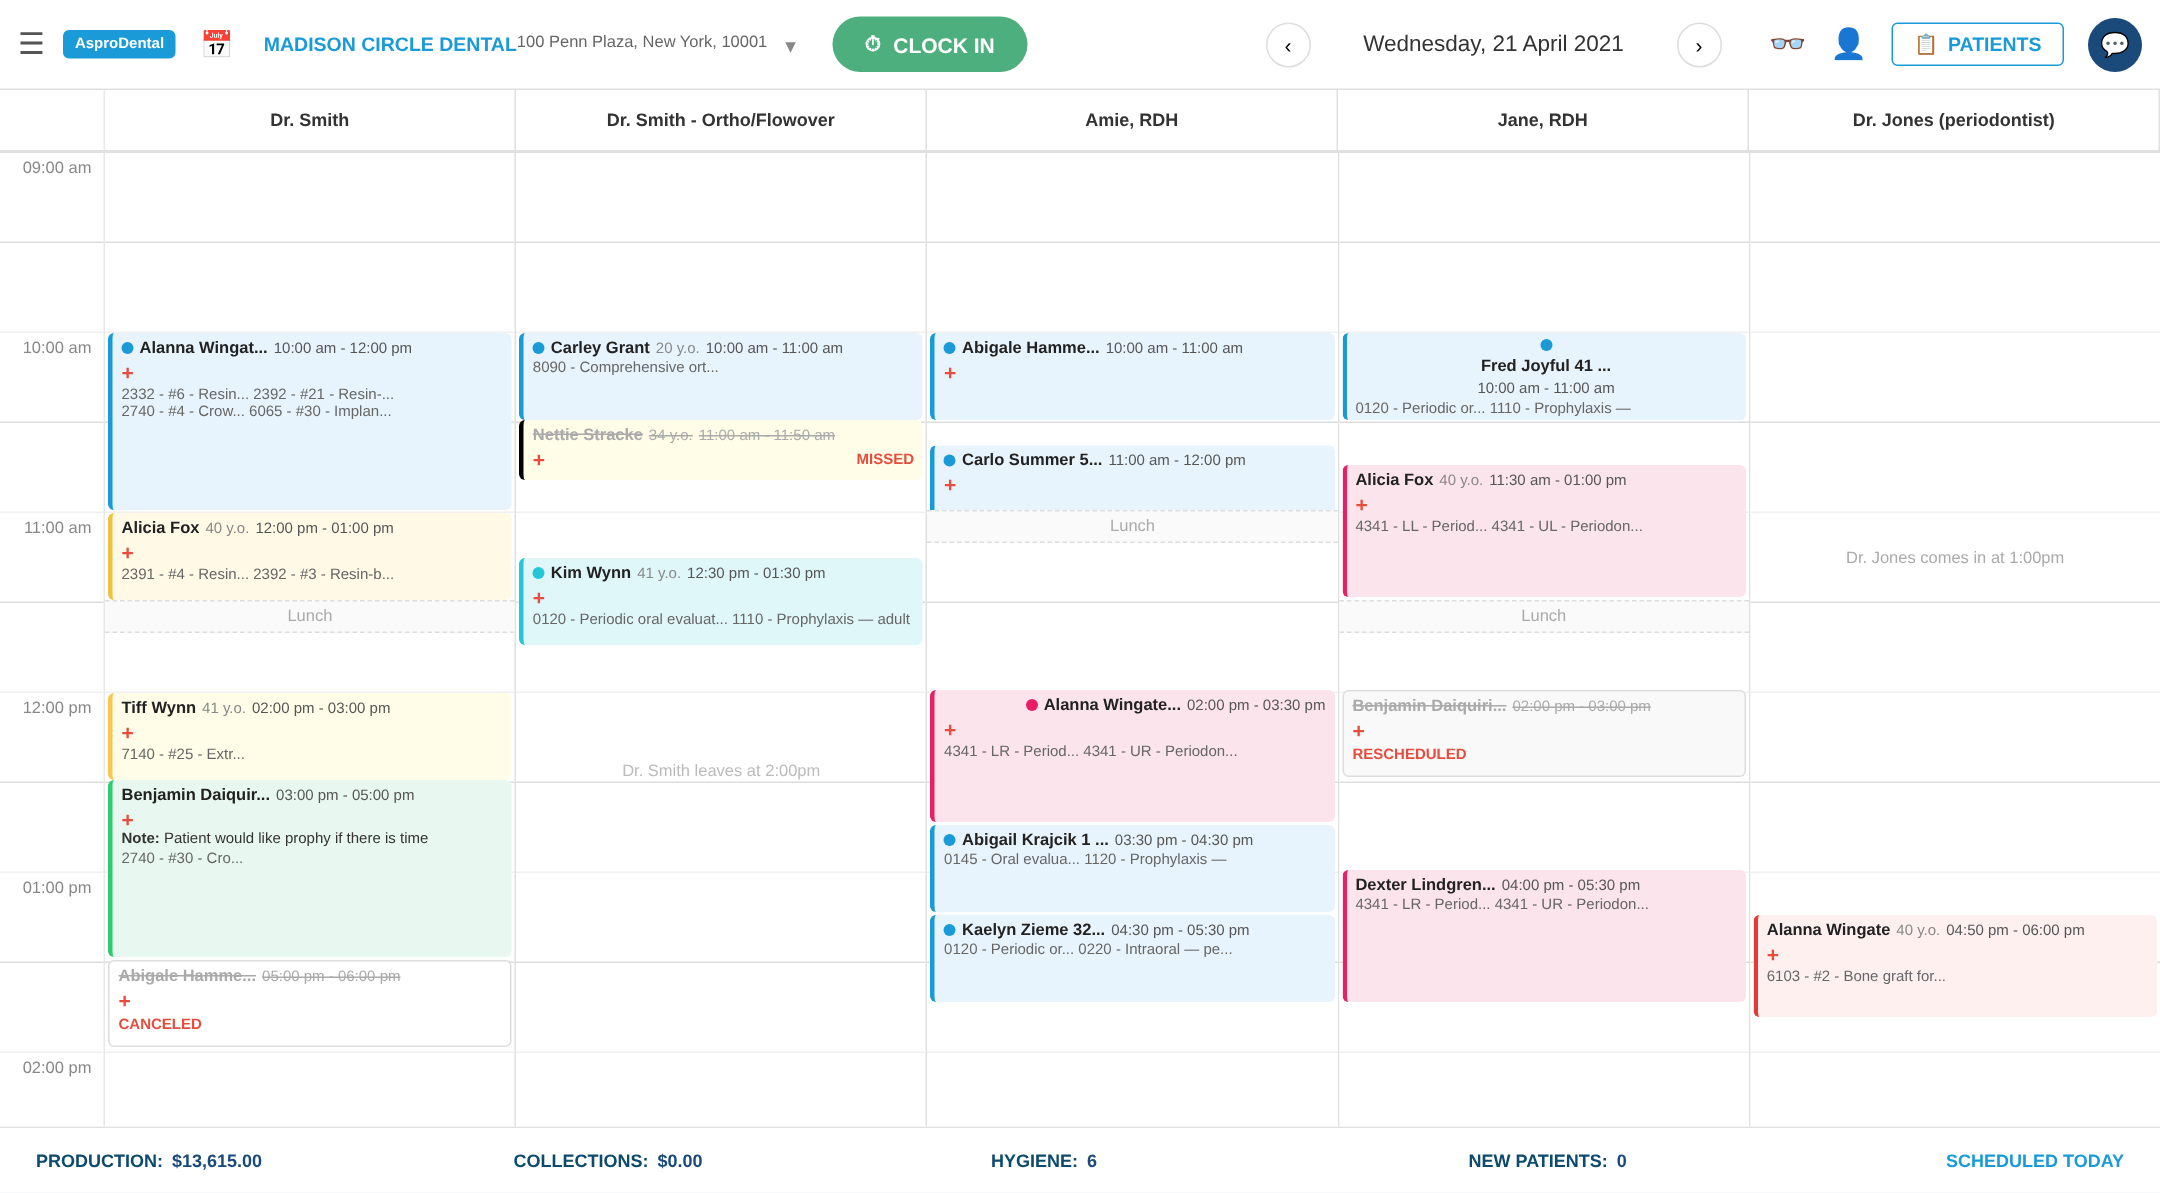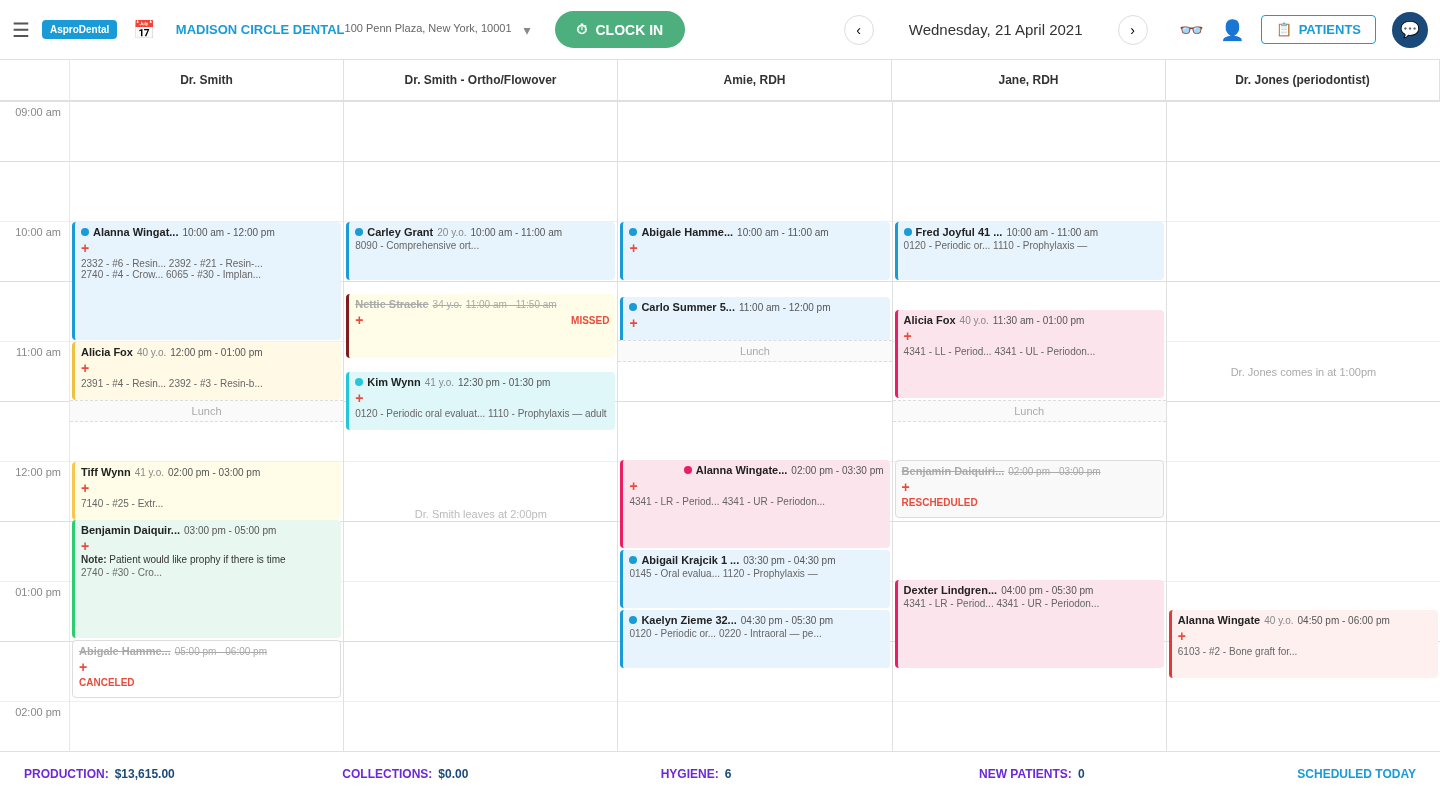--- a/index.html
+++ b/index.html
@@ -49,21 +49,21 @@
     .badge-canceled { color: #e74c3c; }
     .badge-rescheduled { color: #e74c3c; }
     .strikethrough { text-decoration: line-through; color: #aaa; }
 
     
     .footer {
       height: 44px; background: #fff; border-top: 1px solid #e0e0e0;
       display: flex; align-items: center; padding: 0 24px; gap: 0;
     }
     .footer-stat { flex: 1; display: flex; align-items: center; gap: 6px; }
-    .footer-label { font-size: 12px; font-weight: 700; color: #6d28d9; }
+    .footer-label { font-size: 12px; font-weight: 700; color: #0c4a6e; }
     .footer-value { font-size: 12px; font-weight: 700; color: #1a4a7a; }
     .footer-scheduled { margin-left: auto; font-size: 12px; font-weight: 700; color: #1a9bd7; cursor: pointer; }
 
     .headers-row { display: flex; position: sticky; top: 0; z-index: 20; background: #fff; border-bottom: 2px solid #e0e0e0; }
     .time-header-cell { width: 70px; flex-shrink: 0; height: 40px; border-right: 1px solid #e8e8e8; }
     .provider-header-cell { flex: 1; height: 40px; border-right: 1px solid #e0e0e0; display: flex; align-items: center; justify-content: center; font-weight: 600; font-size: 12px; color: #333; }
 
     .main-area { display: flex; flex-direction: column; height: calc(795px - 60px - 44px); overflow: hidden; }
     .body-scroll { display: flex; flex: 1; overflow-y: auto; }
     .time-slots-col { width: 70px; flex-shrink: 0; background: #fff; border-right: 1px solid #e8e8e8; }
@@ -223,21 +223,21 @@
         <div class="appt" style="top:120px;height:58px;background:#e8f4fd;border-left:3px solid #1a9bd7;">
           <div style="display:flex;align-items:center;gap:4px;flex-wrap:wrap;">
             <span style="width:8px;height:8px;background:#1a9bd7;border-radius:50%;flex-shrink:0;"></span>
             <span class="appt-name">Carley Grant</span>
             <span style="font-size:10px;color:#888;">20 y.o.</span>
             <span class="appt-time">10:00 am - 11:00 am</span>
           </div>
           <div class="appt-code">8090 - Comprehensive ort...</div>
         </div>
 
-        <div class="appt" style="top:178px;height:64px;background:#fffde7;border-left:3px solid #7f1d1d;margin-top:14px;">
+        <div class="appt" style="top:178px;height:40px;background:#fffde7;border-left:3px solid #000000;">
           <div style="display:flex;align-items:center;gap:4px;flex-wrap:wrap;">
             <span class="appt-name strikethrough">Nettie Stracke</span>
             <span style="font-size:10px;color:#aaa;text-decoration:line-through;">34 y.o.</span>
             <span class="appt-time strikethrough">11:00 am - 11:50 am</span>
           </div>
           <div style="display:flex;justify-content:space-between;align-items:center;margin-top:2px;">
             <span class="appt-plus">+</span>
             <span class="badge badge-missed">MISSED</span>
           </div>
         </div>
@@ -325,21 +325,21 @@
         <div class="bg-row"></div>
         <div class="bg-row major"></div>
         <div class="bg-row"></div>
         <div class="bg-row major"></div>
         <div class="bg-row"></div>
         <div class="bg-row major"></div>
         <div class="bg-row"></div>
         <div class="bg-row major"></div>
 
         <div class="appt" style="top:120px;height:58px;background:#e8f4fd;border-left:3px solid #1a9bd7;">
-          <div style="display:flex;align-items:center;gap:4px;flex-wrap:wrap;">
+          <div style="display:flex;align-items:center;gap:4px;flex-wrap:wrap;flex-direction:column;">
             <span style="width:8px;height:8px;background:#1a9bd7;border-radius:50%;flex-shrink:0;"></span>
             <span class="appt-name">Fred Joyful 41 ...</span>
             <span class="appt-time">10:00 am - 11:00 am</span>
           </div>
           <div class="appt-code">0120 - Periodic or... 1110 - Prophylaxis —</div>
         </div>
 
         <div class="appt" style="top:208px;height:88px;background:#fce4ec;border-left:3px solid #e91e63;">
           <div style="display:flex;align-items:center;gap:4px;flex-wrap:wrap;">
             <span class="appt-name">Alicia Fox</span>

